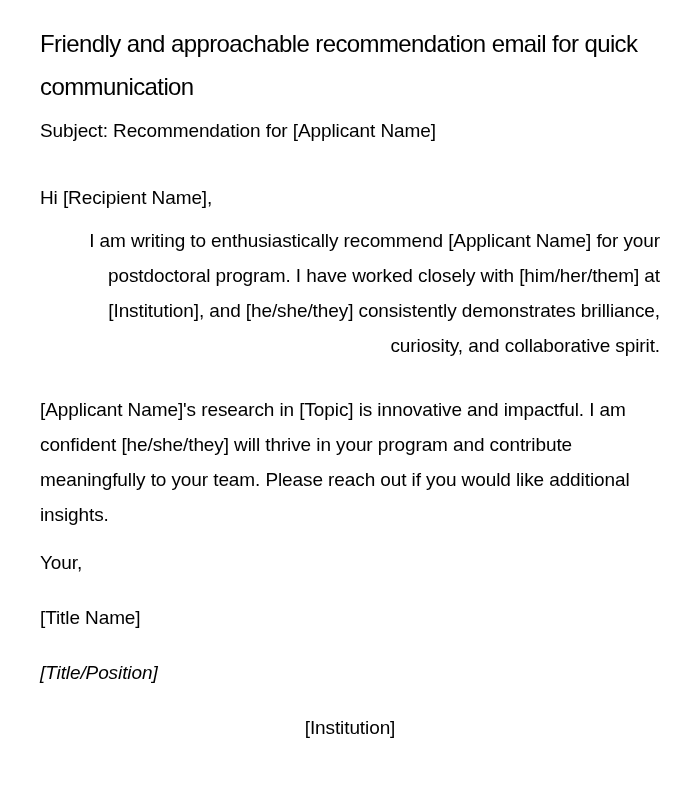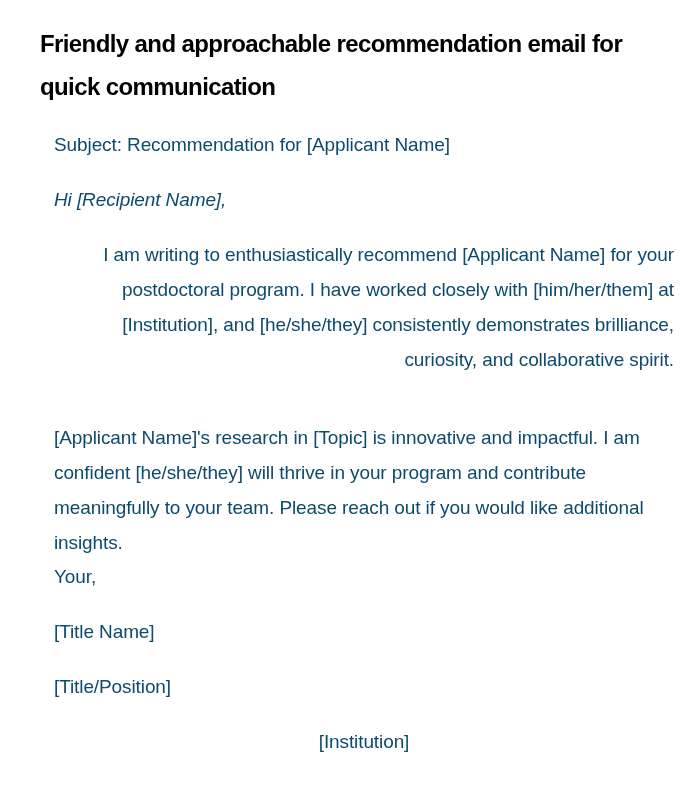--- a/index.html
+++ b/index.html
@@ -5,43 +5,43 @@
     html, body { margin: 0; padding: 0; background: #ffffff; }
     body {
       width: 700px; height: 790px; overflow: hidden;
       font-family: "Liberation Sans", sans-serif;
       color: #111111;
     }
     .page { position: relative; padding: 0 40px; }
     .title {
       position: absolute; left: 40px; top: 22px; width: 620px;
       font-family: "Liberation Sans", sans-serif;
-      font-weight: bold; font-size: 24px; line-height: 43px;
+      font-weight: normal; font-size: 24px; line-height: 43px;
       letter-spacing: -0.6px; color: #000000; margin: 0;
     }
     .line {
       position: absolute; left: 40px; width: 620px;
-      font-size: 19px; line-height: 35px; margin: 14px; color: #0c4a6e;
+      font-size: 19px; line-height: 35px; margin: 0; color: #000000;
       letter-spacing: -0.1px;
     }
   </style>
 </head>
 <body>
 
 <div class="page">
   <h1 class="title">Friendly and approachable recommendation email for quick communication</h1>
 
   <p class="line" style="top:113px;">Subject: Recommendation for [Applicant Name]</p>
 
-  <p class="line" style="top:168px;font-style:italic;">Hi [Recipient Name],</p>
+  <p class="line" style="top:180px;">Hi [Recipient Name],</p>
 
   <p class="line" style="top:223px;text-align:right;">I am writing to enthusiastically recommend [Applicant Name] for your postdoctoral program. I have worked closely with [him/her/them] at [Institution], and [he/she/they] consistently demonstrates brilliance, curiosity, and collaborative spirit.</p>
 
-  <p class="line" style="top:406px;">[Applicant Name]'s research in [Topic] is innovative and impactful. I am confident [he/she/they] will thrive in your program and contribute meaningfully to your team. Please reach out if you would like additional insights.</p>
+  <p class="line" style="top:392px;">[Applicant Name]'s research in [Topic] is innovative and impactful. I am confident [he/she/they] will thrive in your program and contribute meaningfully to your team. Please reach out if you would like additional insights.</p>
 
   <p class="line" style="top:545px;">Your,</p>
 
   <p class="line" style="top:600px;">[Title Name]</p>
 
-  <p class="line" style="top:655px;">[Title/Position]</p>
+  <p class="line" style="top:655px;font-style:italic;">[Title/Position]</p>
 
   <p class="line" style="top:710px;text-align:center;">[Institution]</p>
 </div>
 
 </body></html>

